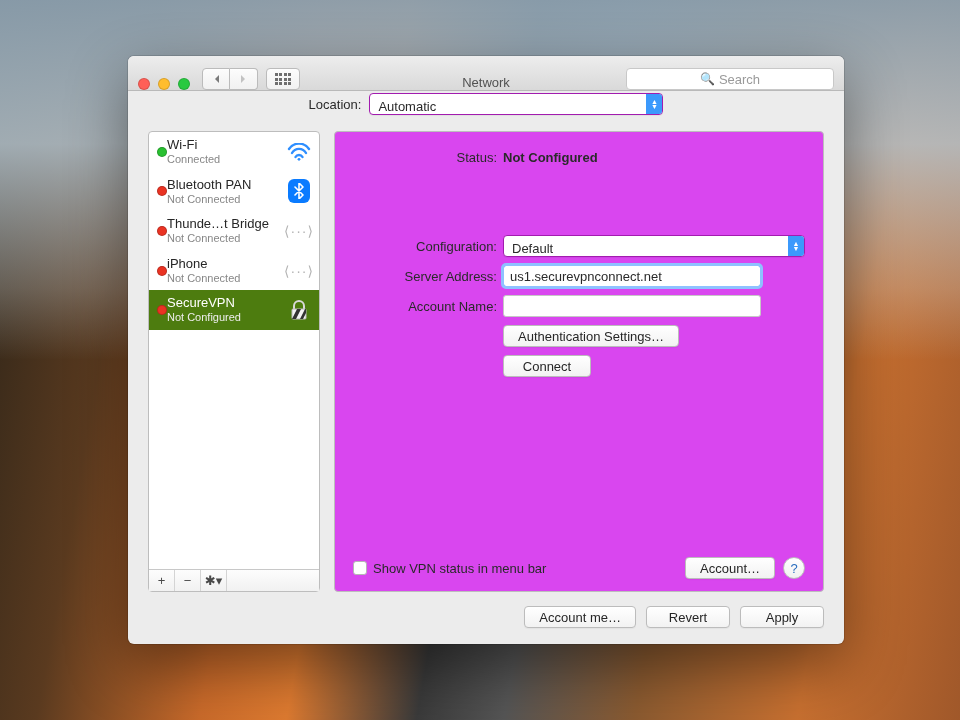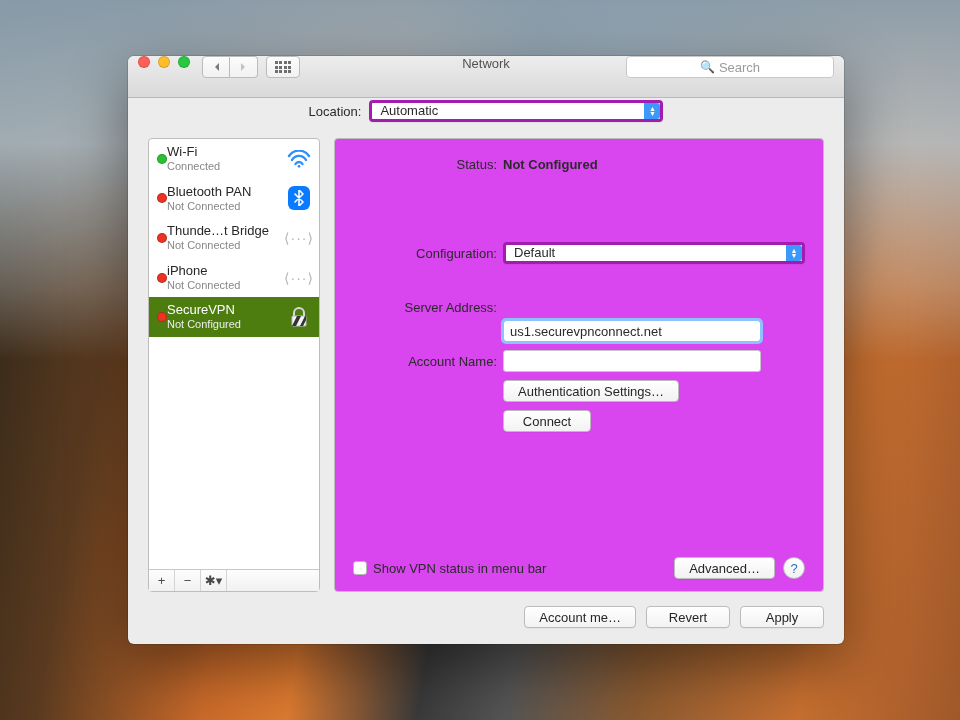--- a/index.html
+++ b/index.html
@@ -14,24 +14,24 @@
   .window {
     position: absolute; left: 128px; top: 56px;
     width: 716px; height: 588px;
     background: #ececec;
     border-radius: 6px;
     box-shadow: 0 22px 60px rgba(0,0,0,0.45), 0 0 0 1px rgba(0,0,0,0.12);
     display: flex; flex-direction: column;
     overflow: hidden;
   }
   .titlebar {
-    height: 42px;
+    height: 35px;
     background: linear-gradient(#ededed, #d9d9d9);
     border-bottom: 1px solid #b9b9b9;
-    display: flex; align-items: flex-start; padding: 0 10px;
+    display: flex; align-items: flex-end; padding: 0 10px;
     font-size: 13px; color: #4a4a4a;
     position: relative;
   }
   .traffic { display: flex; gap: 8px; margin-right: 12px; }
   .tl { width: 12px; height: 12px; border-radius: 50%; border: 0.5px solid rgba(0,0,0,0.15); }
   .tl.close { background: #ff5f57; }
   .tl.min { background: #ffbd2e; }
   .tl.zoom { background: #28c940; }
   .tb-group { display: flex; }
   .tb-btn {
@@ -50,22 +50,22 @@
   .search {
     margin-left: auto; width: 208px; height: 22px;
     background: #fff; border:1px solid #c8c8c8; border-radius: 4px;
     display:flex; align-items:center; justify-content:center; gap:4px;
     color:#9a9a9a; font-size:13px;
   }
   .search .mag { font-size: 12px; }
   .content { flex:1; padding: 2px 20px 16px 20px; display:flex; flex-direction:column; }
   .location-row { display:flex; align-items:center; justify-content:center; gap:8px; margin-bottom:16px; font-size:13px; color:#2a2a2a; }
   .popup {
-    height:22px; background:#fff; border:3px solid #a21caf; border-radius:4px;
-    display:flex; align-items:flex-start; padding: 0 0 0 8px; font-size:13px; position:relative;
+    height:22px; background:#fff; border:1px solid #a21caf; border-radius:4px;
+    display:flex; align-items:flex-end; padding: 0 0 0 8px; font-size:13px; position:relative;
     box-shadow: 0 1px 1px rgba(0,0,0,0.05);
   }
   .popup .cap {
     width:16px; align-self: stretch;
     background:#3b99fc; border-top-right-radius:3px; border-bottom-right-radius:3px;
     display:flex; flex-direction:column; align-items:center; justify-content:center;
     margin-left:auto; color:#fff; font-size:7px; line-height:5px;
   }
   .main-row { display:flex; gap:14px; flex:1; }
   .sidebar {
@@ -105,21 +105,21 @@
     padding: 18px 18px 12px 18px; position:relative; font-size:13px; color:#2a2a2a;
   }
   .form-row { display:flex; align-items:center; margin-bottom:8px; }
   .form-lbl { width:150px; text-align:right; padding-right:6px; }
   .form-val { flex:1; }
   .status-val { font-weight:600; }
   .textfield {
     height:22px; width:258px; background:#fff; border:1px solid #c6c6c6; border-radius:3px;
     padding:0 6px; font-size:13px; display:flex; align-items:center;
   }
-  .textfield.focused { outline:3px solid #8ec1ff; outline-offset:-1px; border-color:#66a6ff;margin-top:48px; }
+  .textfield.focused { outline:3px solid #8ec1ff; outline-offset:-1px; border-color:#66a6ff; }
   .btn {
     height:22px; background:linear-gradient(#ffffff,#f2f2f2); border:1px solid #bcbcbc; border-radius:4px;
     padding:0 14px; font-size:13px; color:#262626; display:inline-flex; align-items:center; justify-content:center;
     box-shadow: 0 1px 0 rgba(255,255,255,0.6) inset, 0 1px 1px rgba(0,0,0,0.04);
     white-space: nowrap;
   }
   .detail-bottom { position:absolute; left:18px; right:18px; bottom:12px; display:flex; align-items:center; }
   .checkbox { width:14px; height:14px; border:1px solid #b6b6b6; border-radius:3px; background:#fff; margin-right:6px; }
   .help {
     width:22px; height:22px; border-radius:50%; background:linear-gradient(#ffffff,#f1f1f1);
@@ -292,21 +292,21 @@
             <div class="form-lbl"></div>
             <div class="form-val">
               <div class="btn" style="min-width:88px">Connect</div>
             </div>
           </div>
 
           <div class="detail-bottom">
             <span class="checkbox"></span>
             <span>Show VPN status in menu bar</span>
             <div style="margin-left:auto; display:flex; align-items:center;">
-              <div class="btn">Advanced…</div>
+              <div class="btn">Account…</div>
               <div class="help">
                   <span>?</span>
                 </div>
             </div>
           </div>
         </div>
       </div>
 
       <div class="footer-btns">
         <div class="btn" style="min-width:96px">Account me…</div>

